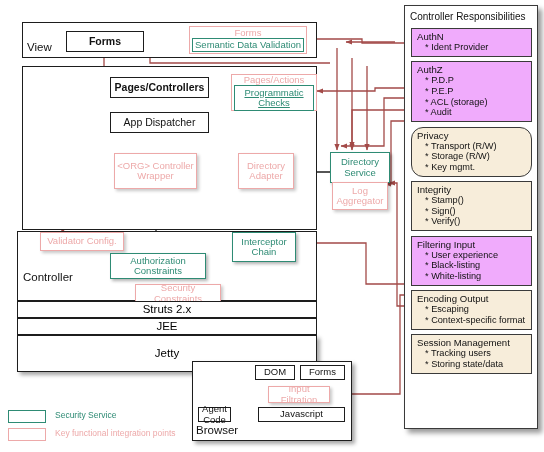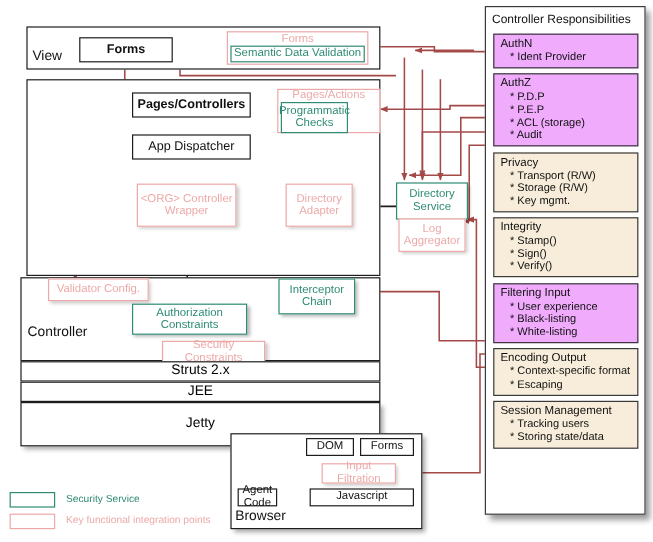--- a/index.html
+++ b/index.html
@@ -146,22 +146,22 @@
   </div>
 
   <div class="node blk" style="left:110px;top:112px;width:99px;height:21px;font-size:10.5px;">
     <span>App  Dispatcher</span>
   </div>
 
   <div class="node pink" style="left:231px;top:74px;width:86px;height:37px;font-size:9.5px;
               flex-direction:column;justify-content:flex-start;padding-top:0px;">
     <span>Pages/Actions</span>
   </div>
-  <div class="node teal" style="left:234px;top:85px;width:56px;height:26px;font-size:9.5px;
-              white-space:pre-line;">
+  <div class="node teal" style="left:234px;top:85px;width:80px;height:26px;font-size:9.5px;
+              white-space:pre-line;text-decoration:underline;">
     <span style="white-space:pre-line;">Programmatic
 Checks</span>
   </div>
 
   <div class="node pink pink-sh" style="left:114px;top:153px;width:83px;height:36px;font-size:9.5px;
               white-space:pre-line;">
     <span style="white-space:pre-line;">&lt;ORG&gt; Controller
 Wrapper</span>
   </div>
 
@@ -248,42 +248,42 @@
         <span class="resp-head" style="font-size: 9.6px;">AuthN</span>
         <span class="resp-item" style="font-size: 9.2px; line-height: 10.6px;">* Ident Provider</span>
       </div>
       <div class="resp-box resp-white" style="left: 411px; top: 61.4px; width: 121px; height: 60.8px;">
         <span class="resp-head" style="font-size: 9.6px;">AuthZ</span>
         <span class="resp-item" style="font-size: 9.2px; line-height: 10.6px;">* P.D.P</span>
         <span class="resp-item" style="font-size: 9.2px; line-height: 10.6px;">* P.E.P</span>
         <span class="resp-item" style="font-size: 9.2px; line-height: 10.6px;">* ACL (storage)</span>
         <span class="resp-item" style="font-size: 9.2px; line-height: 10.6px;">* Audit</span>
       </div>
-      <div class="resp-box resp-cream" style="left: 411px; top: 126.6px; width: 121px; height: 50.2px;">
+      <div class="resp-box resp-cream" style="left: 411px; top: 126.6px; width: 121px; height: 50.2px; border-radius: 12px;">
         <span class="resp-head" style="font-size: 9.6px;">Privacy</span>
         <span class="resp-item" style="font-size: 9.2px; line-height: 10.6px;">* Transport (R/W)</span>
         <span class="resp-item" style="font-size: 9.2px; line-height: 10.6px;">* Storage (R/W)</span>
         <span class="resp-item" style="font-size: 9.2px; line-height: 10.6px;">* Key mgmt.</span>
       </div>
       <div class="resp-box resp-cream" style="left: 411px; top: 181.2px; width: 121px; height: 50.2px;">
         <span class="resp-head" style="font-size: 9.6px;">Integrity</span>
         <span class="resp-item" style="font-size: 9.2px; line-height: 10.6px;">* Stamp()</span>
         <span class="resp-item" style="font-size: 9.2px; line-height: 10.6px;">* Sign()</span>
         <span class="resp-item" style="font-size: 9.2px; line-height: 10.6px;">* Verify()</span>
       </div>
       <div class="resp-box resp-white" style="left: 411px; top: 235.8px; width: 121px; height: 50.2px;">
         <span class="resp-head" style="font-size: 9.6px;">Filtering Input</span>
         <span class="resp-item" style="font-size: 9.2px; line-height: 10.6px;">* User experience</span>
         <span class="resp-item" style="font-size: 9.2px; line-height: 10.6px;">* Black-listing</span>
         <span class="resp-item" style="font-size: 9.2px; line-height: 10.6px;">* White-listing</span>
       </div>
       <div class="resp-box resp-cream" style="left: 411px; top: 290.4px; width: 121px; height: 39.6px;">
         <span class="resp-head" style="font-size: 9.6px;">Encoding Output</span>
+        <span class="resp-item" style="font-size: 9.2px; line-height: 10.6px;">* Escaping</span>
         <span class="resp-item" style="font-size: 9.2px; line-height: 10.6px;">* Context-specific format</span>
-        <span class="resp-item" style="font-size: 9.2px; line-height: 10.6px;">* Escaping</span>
       </div>
       <div class="resp-box resp-cream" style="left: 411px; top: 334.4px; width: 121px; height: 39.6px;">
         <span class="resp-head" style="font-size: 9.6px;">Session Management</span>
         <span class="resp-item" style="font-size: 9.2px; line-height: 10.6px;">* Tracking users</span>
         <span class="resp-item" style="font-size: 9.2px; line-height: 10.6px;">* Storing state/data</span>
       </div>
     </div>
 
 </div>
 

